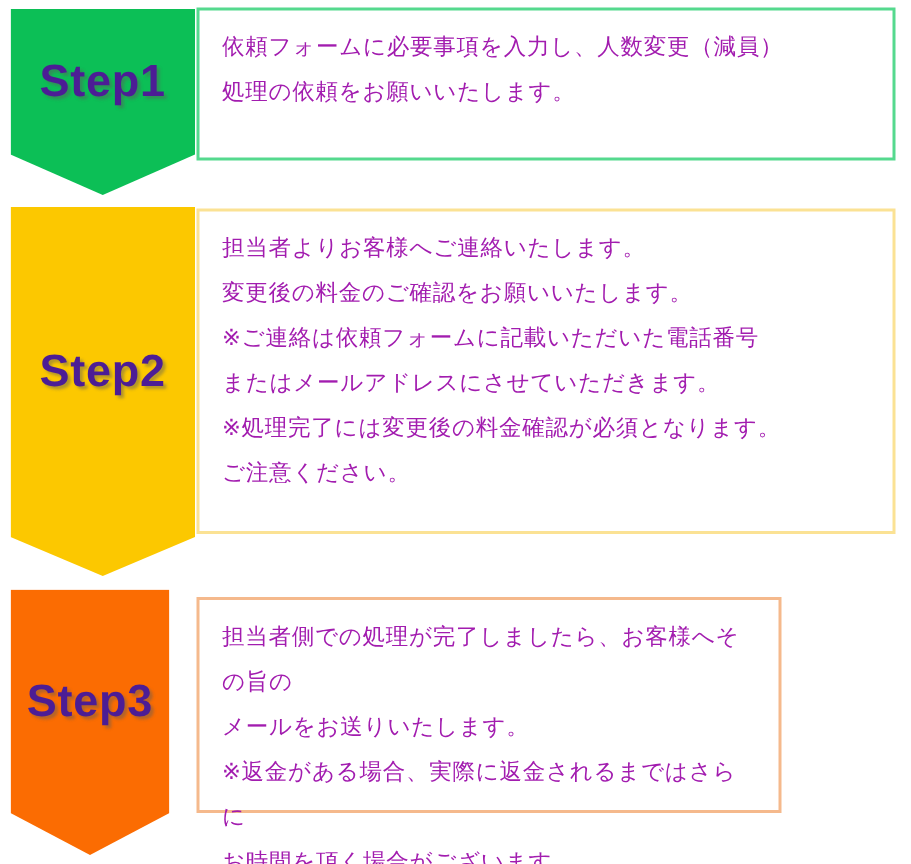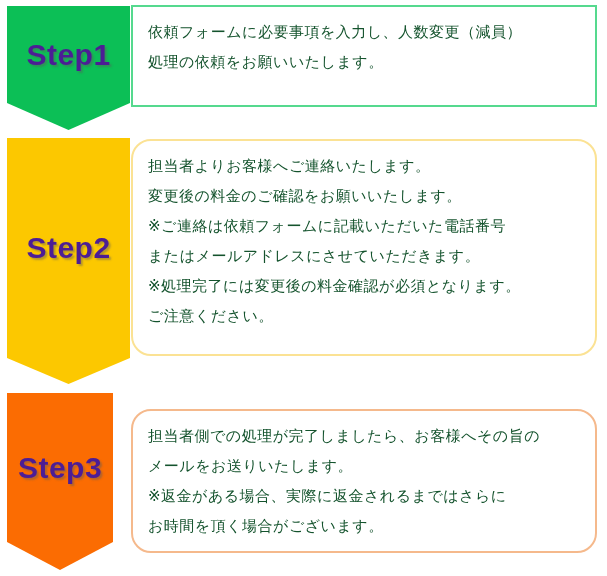--- a/index.html
+++ b/index.html
@@ -39,31 +39,31 @@
   .step-box {
     position: absolute;
     box-sizing: border-box;
     background: #ffffff;
     border: 2px solid #cccccc;
   }
   .step-text {
     padding: 10px 15px;
     font-size: 15px;
     line-height: 30px;
-    color: #14532d;
+    color: #a21caf;
     white-space: pre-line;
     letter-spacing: 0.5px;
   }
   
   .s1-label { left: 7px;  top: 6px;   width: 123px; height: 124px; --tip: 27px; }
   .s1-box   { left: 131px; top: 5px;   width: 466px; height: 102px; }
   .s2-label { left: 7px;  top: 138px; width: 123px; height: 246px; --tip: 26px; }
   .s2-box   { left: 131px; top: 139px; width: 466px; height: 217px; }
   .s3-label { left: 7px;  top: 393px; width: 106px; height: 177px; --tip: 28px; }
-  .s3-box   { left: 131px; top: 409px; width: 466px; height: 144px; border-radius: 20px; }
+  .s3-box   { left: 131px; top: 398px; width: 390px; height: 144px; }
 </style>
 </head>
 <body>
 
 <div class="canvas">
 
   <div class="pentagon s1-label" style="background-color: rgb(12, 191, 86);">
     <div class="label-inner">
       <span class="step-title">Step1</span>
     </div>
@@ -71,21 +71,21 @@
   <div class="step-box s1-box" style="border-color: rgb(85, 217, 142);">
     <div class="step-text">依頼フォームに必要事項を入力し、人数変更（減員）
 処理の依頼をお願いいたします。</div>
   </div>
 
   <div class="pentagon s2-label" style="background-color: rgb(252, 200, 0);">
     <div class="label-inner">
       <span class="step-title">Step2</span>
     </div>
   </div>
-  <div class="step-box s2-box" style="border-color: rgb(251, 226, 148); border-radius: 20px;">
+  <div class="step-box s2-box" style="border-color: rgb(251, 226, 148);">
     <div class="step-text">担当者よりお客様へご連絡いたします。
 変更後の料金のご確認をお願いいたします。
 ※ご連絡は依頼フォームに記載いただいた電話番号
 またはメールアドレスにさせていただきます。
 ※処理完了には変更後の料金確認が必須となります。
 ご注意ください。</div>
   </div>
 
   <div class="pentagon s3-label" style="background-color: rgb(251, 108, 2);">
     <div class="label-inner">

